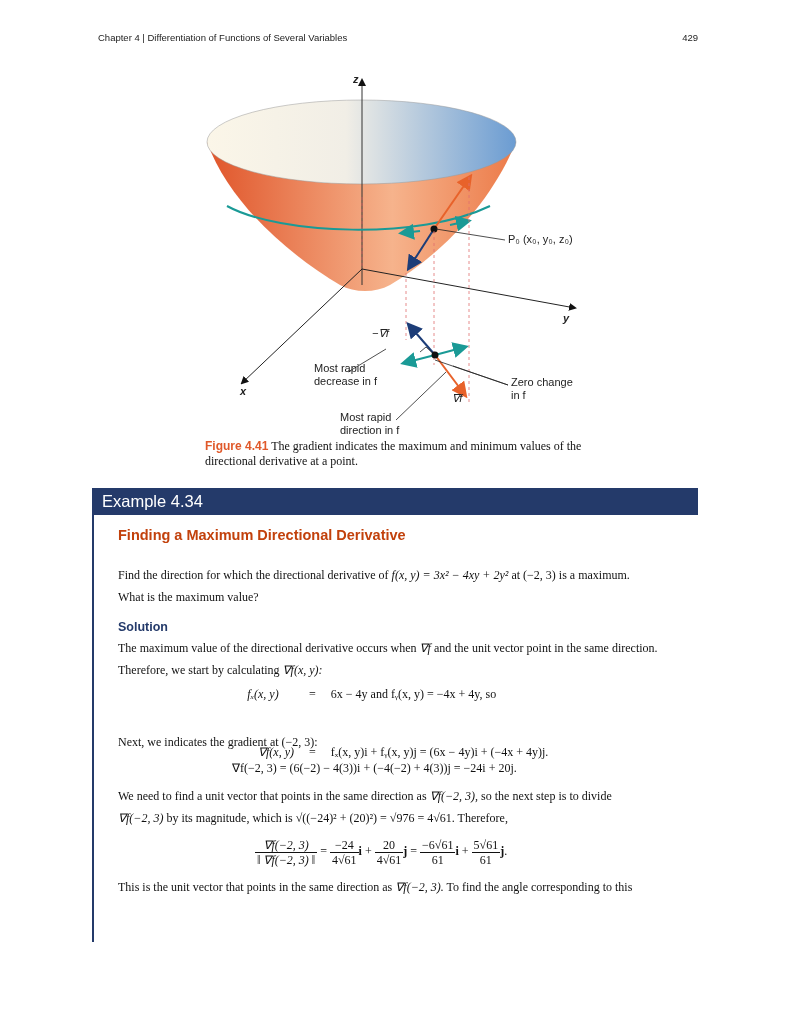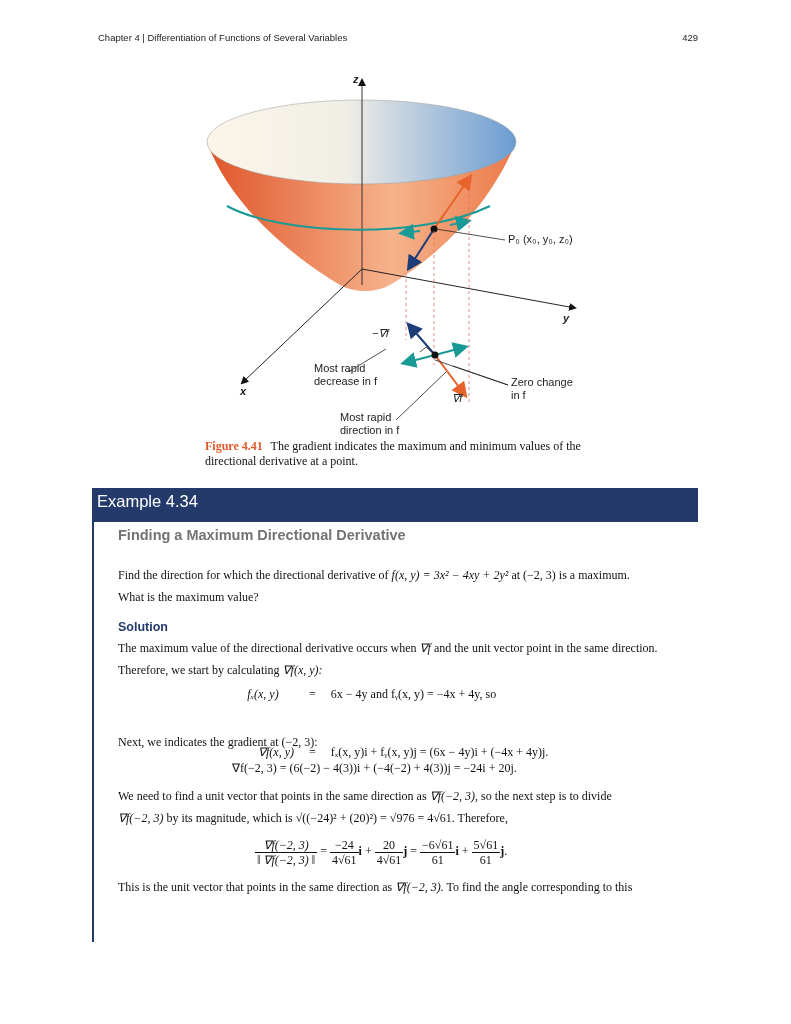--- a/index.html
+++ b/index.html
@@ -5,24 +5,24 @@
   html, body { margin: 0; padding: 0; background: #ffffff; }
   body { width: 791px; height: 1024px; position: relative; overflow: hidden; font-family: "Liberation Serif", serif; color: #111; }
   .running-head { position: absolute; left: 90px; top: 32px; width: 608px; height: 14px; font-family: "Liberation Sans", sans-serif; font-size: 9.5px; color: #222; }
   .running-head .chapter { position: absolute; left: 8px; top: 0; }
   .running-head .page-num { position: absolute; right: 0; top: 0; }
   .figure { position: absolute; left: 190px; top: 65px; width: 420px; height: 375px; }
   .figure svg { position: absolute; left: 0; top: 0; }
   .fig-label { position: absolute; font-family: "Liberation Sans", sans-serif; font-size: 11px; color: #222; line-height: 13px; white-space: nowrap; }
   .fig-label.italic { font-style: italic; }
   .caption { position: absolute; left: 205px; top: 439px; width: 400px; font-size: 12px; line-height: 15px; color: #111; }
-  .caption .fig-num { font-family: Liberation Serif, serif; font-weight: bold; color: #e0592a; margin-right: 5px; }
-  .example-header { position: absolute; left: 92px; top: 488px; width: 606px; height: 34px; background: #243a6a; color: #fff; font-family: "Liberation Sans", sans-serif; font-size: 16.5px; line-height: 27px; padding-left: 5px; box-sizing: border-box; }
+  .caption .fig-num { font-family: Liberation Sans, sans-serif; font-weight: bold; color: #e0592a; margin-right: 0; }
+  .example-header { position: absolute; left: 92px; top: 488px; width: 606px; height: 27px; background: #243a6a; color: #fff; font-family: "Liberation Sans", sans-serif; font-size: 16.5px; line-height: 27px; padding-left: 10px; box-sizing: border-box; }
   .example-border { position: absolute; left: 92px; top: 515px; width: 1.5px; height: 427px; background: #243a6a; }
-  .example-title { position: absolute; left: 118px; top: 527px; font-family: "Liberation Sans", sans-serif; font-weight: bold; font-size: 14.5px; color: #737373; }
+  .example-title { position: absolute; left: 118px; top: 527px; font-family: "Liberation Sans", sans-serif; font-weight: bold; font-size: 14.5px; color: #c2410c; }
   .para { position: absolute; left: 118px; width: 560px; font-size: 12px; line-height: 22px; color: #111; }
   .solution-head { position: absolute; left: 118px; top: 620px; font-family: "Liberation Sans", sans-serif; font-weight: bold; font-size: 12.5px; color: #243a6a; text-align: right; }
   .eq { position: absolute; font-size: 12px; line-height: 16px; color: #111; white-space: nowrap; }
   .m { font-style: italic; }
   .b { font-weight: bold; }
   .frac { display: inline-block; text-align: center; vertical-align: middle; }
   .frac .num { display: block; border-bottom: 1px solid #111; padding: 0 2px; line-height: 14px; }
   .frac .den { display: block; line-height: 14px; padding: 0 2px; }
 </style>
 </head>

